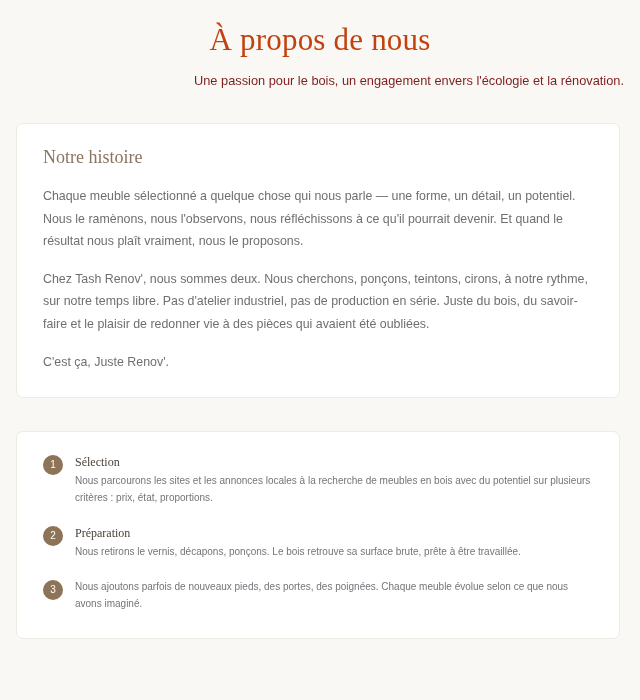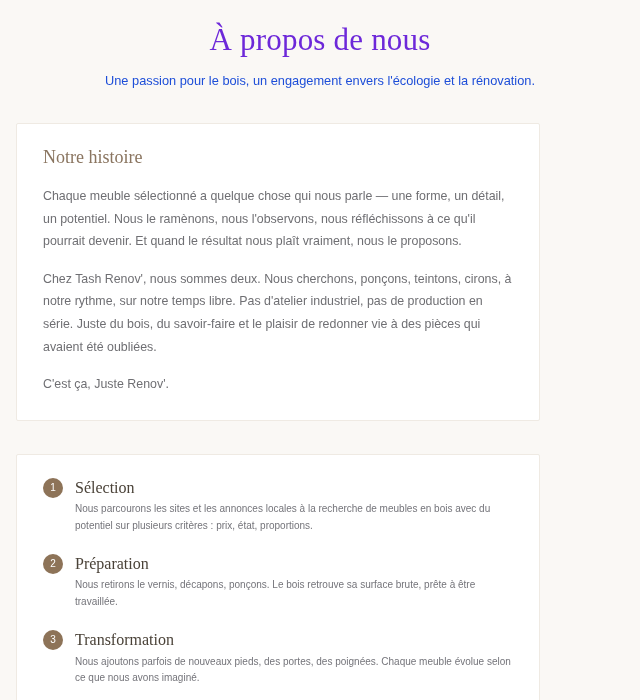--- a/index.html
+++ b/index.html
@@ -20,38 +20,39 @@
     padding: 0 16px;
   }
   .hero {
     padding-top: 21px;
     text-align: center;
   }
   .hero-title {
     font-family: "Liberation Serif", serif;
     font-size: 31px;
     font-weight: 400;
-    color: #6d28d9;
+    color: #c2410c;
     margin: 0;
     line-height: 1.25;
     letter-spacing: 0.2px;
   }
   .hero-subtitle {
     font-family: "Liberation Sans", sans-serif;
     font-size: 12.8px;
-    color: #1d4ed8;
+    color: #7f1d1d;
     margin: 12px 0 12px 0;
     line-height: 1.4;
+    text-align: right;
   }
   .card {
     background: #ffffff;
     border: 1px solid #efeae3;
-    border-radius: 2px;
+    border-radius: 7px;
     box-sizing: border-box;
-    width: 524px;
+    width: 604px;
   }
   .card-story {
     margin-top: 33px;
     padding: 22px 26px 24px 26px;
   }
   .card-process {
     margin-top: 33px;
     padding: 22px 26px 26px 26px;
   }
   .card-heading {
@@ -98,21 +99,21 @@
     line-height: 20px;
     text-align: center;
     margin-top: 1px;
   }
   .step-body {
     margin-left: 12px;
     flex: 1 1 auto;
   }
   .step-title {
     font-family: "Liberation Serif", serif;
-    font-size: 16px;
+    font-size: 12px;
     font-weight: 400;
     color: #4a4238;
     margin: 0 0 3px 0;
     line-height: 1.35;
   }
   .step-desc {
     font-family: "Liberation Sans", sans-serif;
     font-size: 10px;
     color: #74747a;
     line-height: 1.68;
@@ -151,21 +152,20 @@
         <span class="step-badge">2</span>
         <div class="step-body">
           <h3 class="step-title">Préparation</h3>
           <p class="step-desc">Nous retirons le vernis, décapons, ponçons. Le bois retrouve sa surface brute, prête à être travaillée.</p>
         </div>
       </li>
 
       <li class="step">
         <span class="step-badge">3</span>
         <div class="step-body">
-          <h3 class="step-title">Transformation</h3>
           <p class="step-desc">Nous ajoutons parfois de nouveaux pieds, des portes, des poignées. Chaque meuble évolue selon ce que nous avons imaginé.</p>
         </div>
       </li>
 
     </ol>
   </section>
 
 </div>
 
 </body></html>

